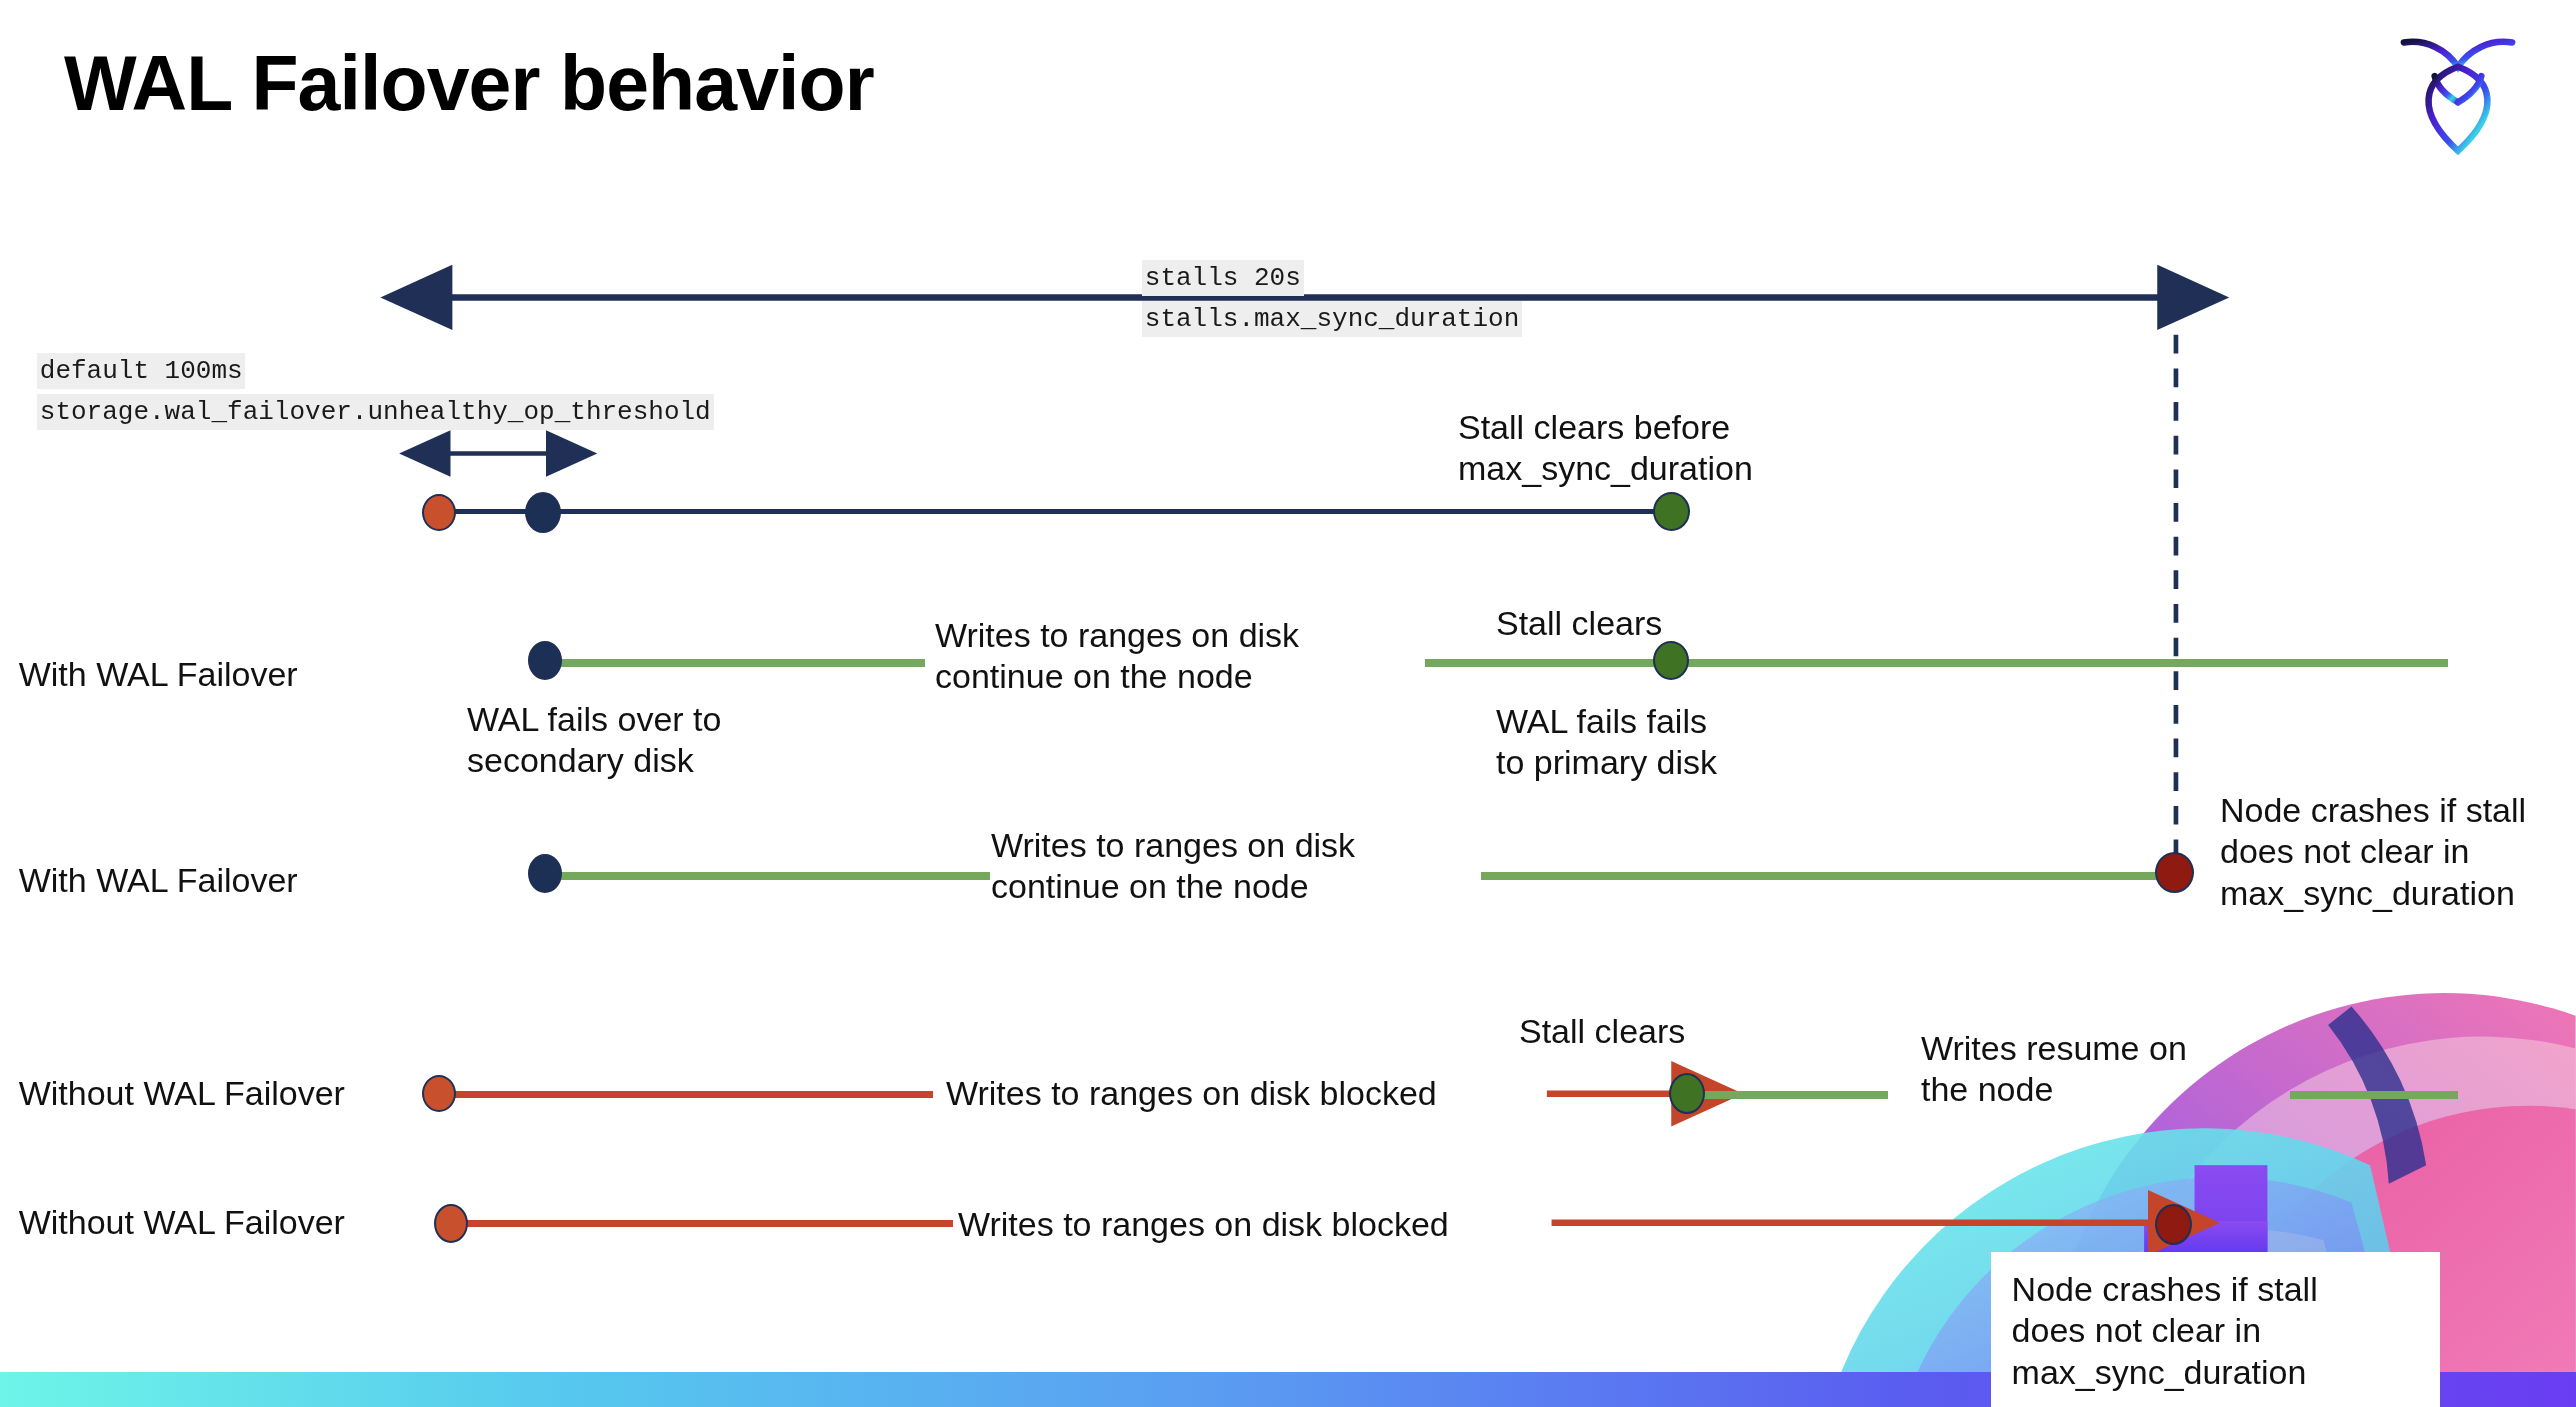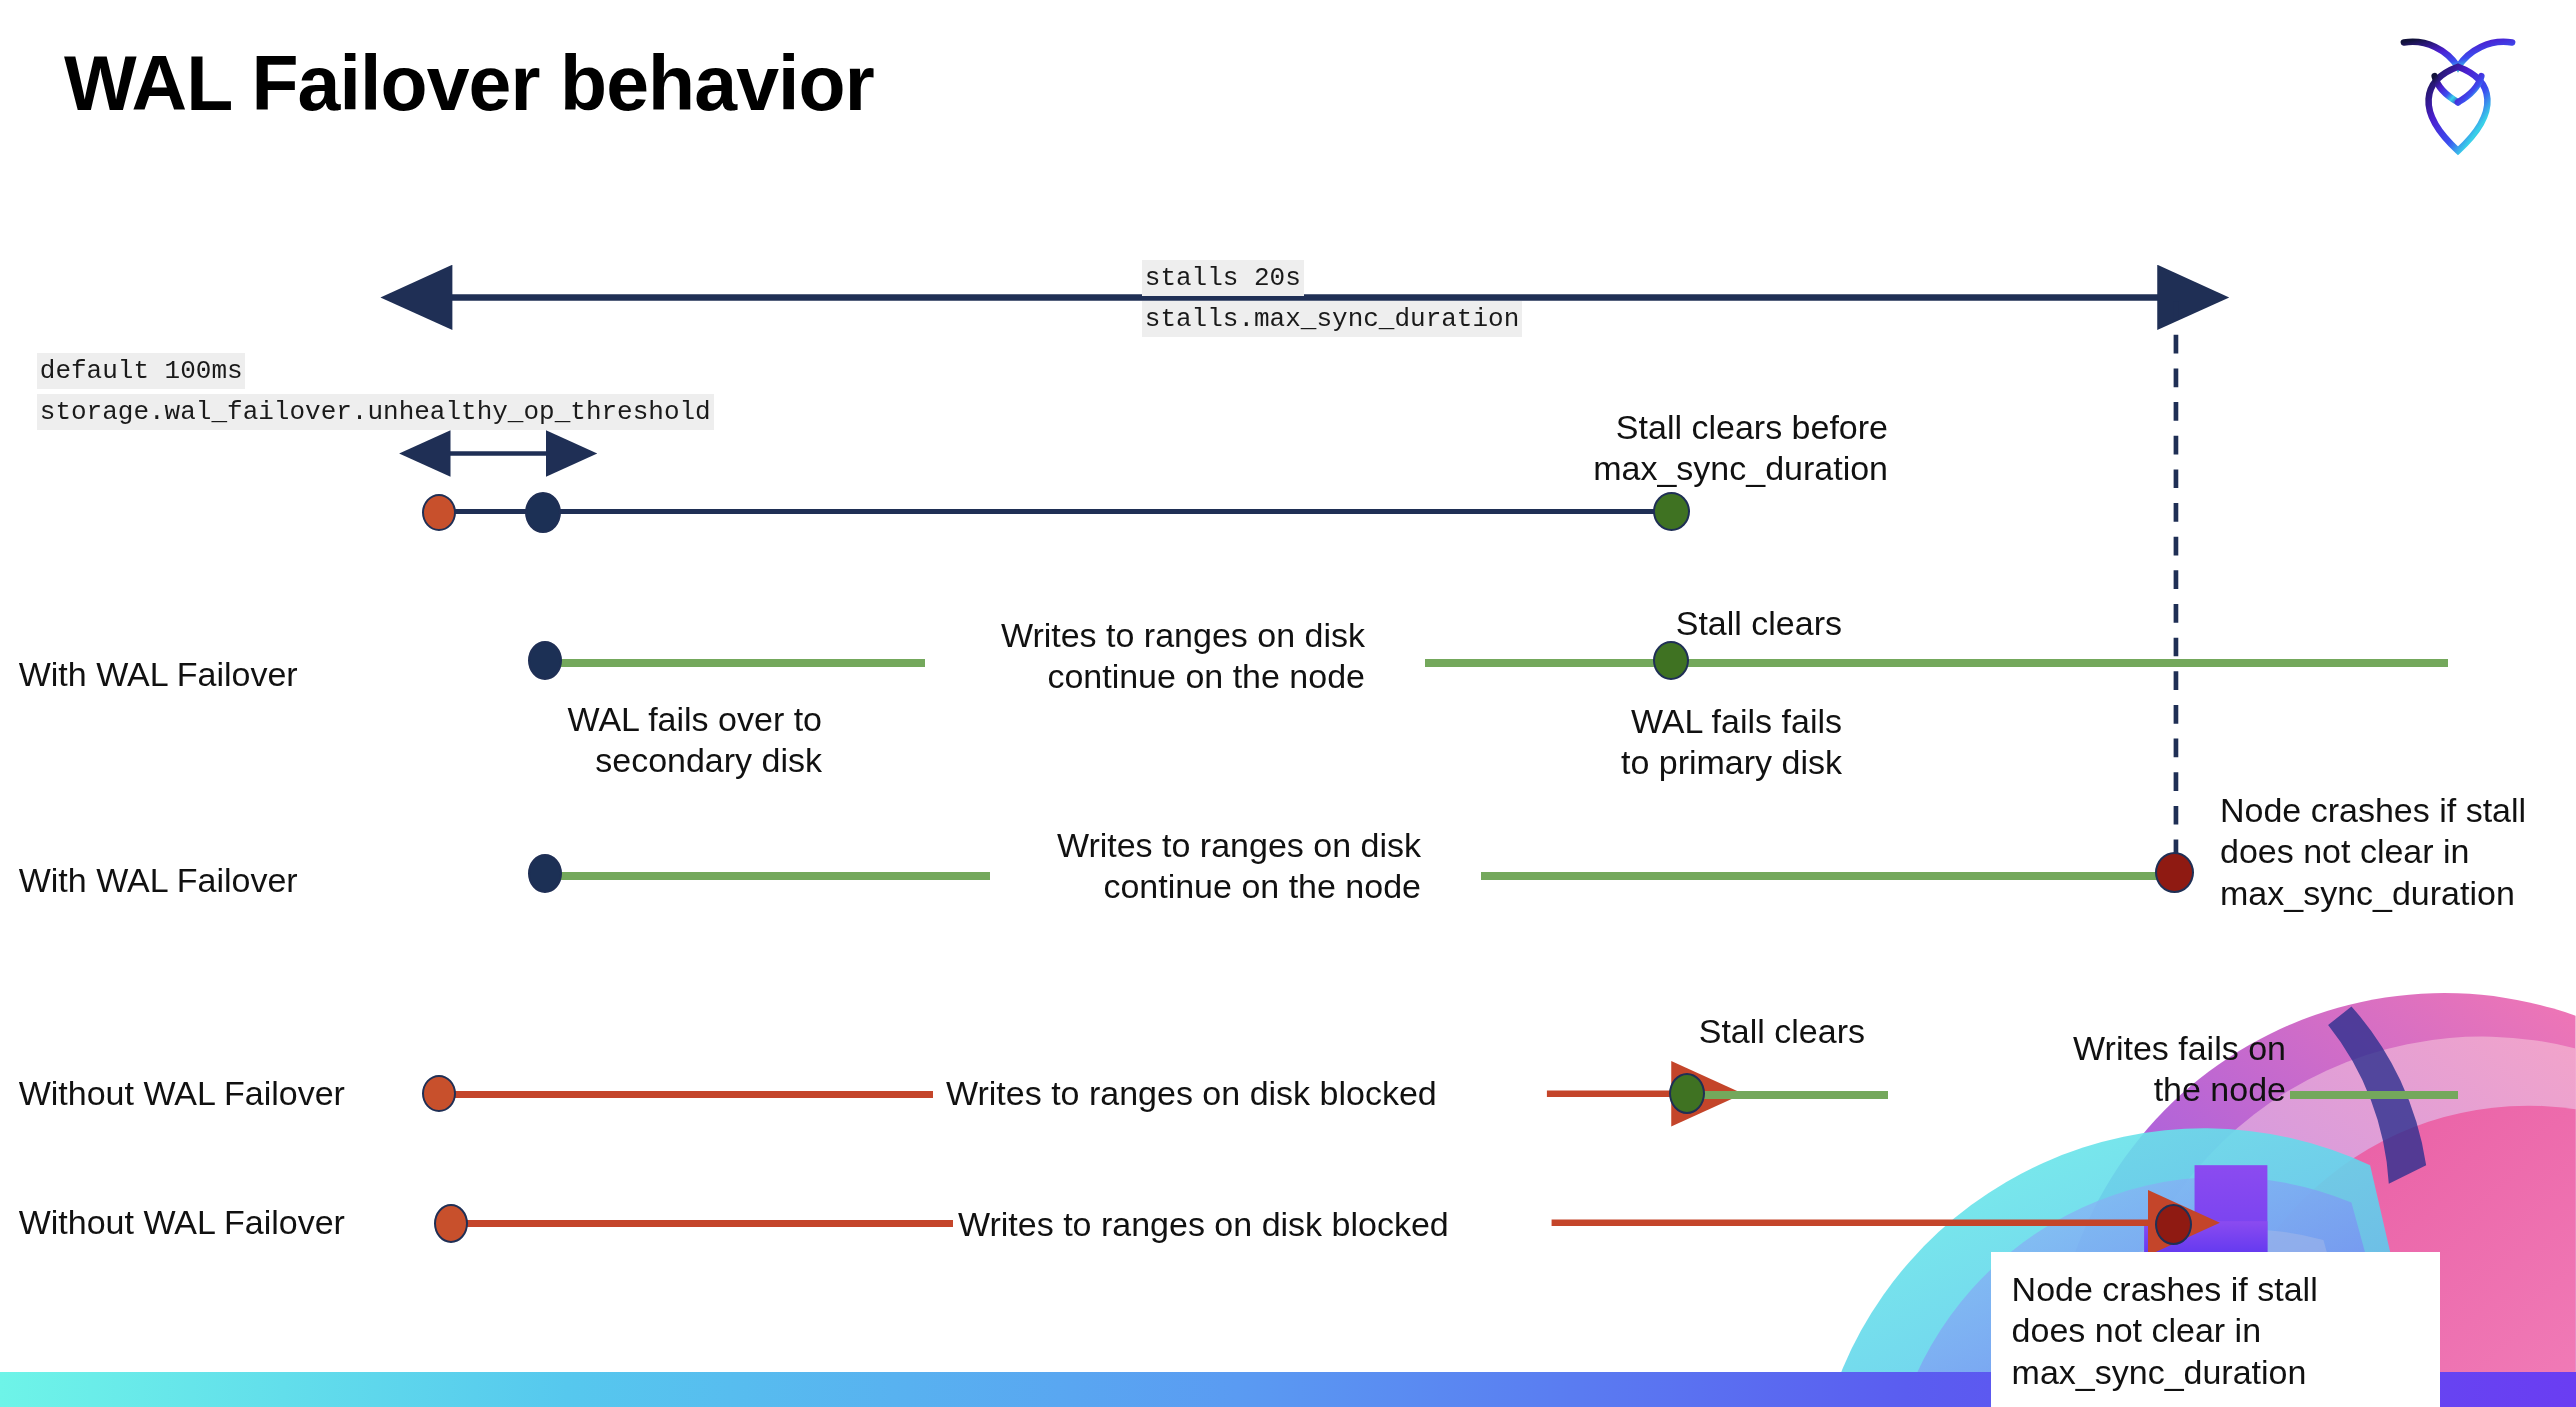--- a/index.html
+++ b/index.html
@@ -44,21 +44,21 @@
     padding:0.9px 2.8px;
   }
 
   
   .lbl{
     position:absolute;
     font-size:34px;color:#111;
     line-height:1.22;
     white-space:pre-line;
   }
-  .lbl.ctr{text-align:right;}
+  .lbl.ctr{text-align:left;}
   .lbl.rgt{text-align:right;}
 
   
   .line{position:absolute;height:5.6px;border-radius:0;}
   .line.navy{background:#1f2f55;height:4.7px;}
   .line.green{background:#74a койн;}
   .line.green{background:#74a85c;height:7.5px;}
   .line.red{background:#c4452a;height:6.5px;}
 
   
@@ -226,21 +226,21 @@
   <div class="lbl" style="left:18.7px;top:1073px;width:411px;">Without WAL Failover</div>
 
   <div class="line red" style="left:447px;top:1091px;width:486px;"></div>
   <div class="line green" style="left:1692px;top:1091px;width:196px;"></div>
   <div class="line green" style="left:2290px;top:1091px;width:168px;"></div>
   <div class="dot orange" style="left:422px;top:1075px;width:34px;height:37px;"></div>
   <div class="dot green" style="left:1669px;top:1073px;width:36px;height:41px;"></div>
 
   <div class="lbl" style="left:946px;top:1073px;width:580px;">Writes to ranges on disk  blocked</div>
   <div class="lbl ctr" style="left:1519px;top:1011px;width:346px;">Stall clears</div>
-  <div class="lbl ctr" style="left:1921px;top:1028px;width:365px;">Writes fails on
+  <div class="lbl ctr" style="left:1921px;top:1028px;width:365px;">Writes resume on
 the node</div>
 
   <div class="lbl" style="left:18.7px;top:1202px;width:411px;">Without WAL Failover</div>
 
   <div class="line red" style="left:458px;top:1220px;width:495px;"></div>
   <div class="dot orange" style="left:434px;top:1204px;width:34px;height:39px;"></div>
   <div class="dot darkred" style="left:2155px;top:1204px;width:37px;height:41px;"></div>
 
   <div class="lbl" style="left:958px;top:1204px;width:580px;">Writes to ranges on disk  blocked</div>
 

